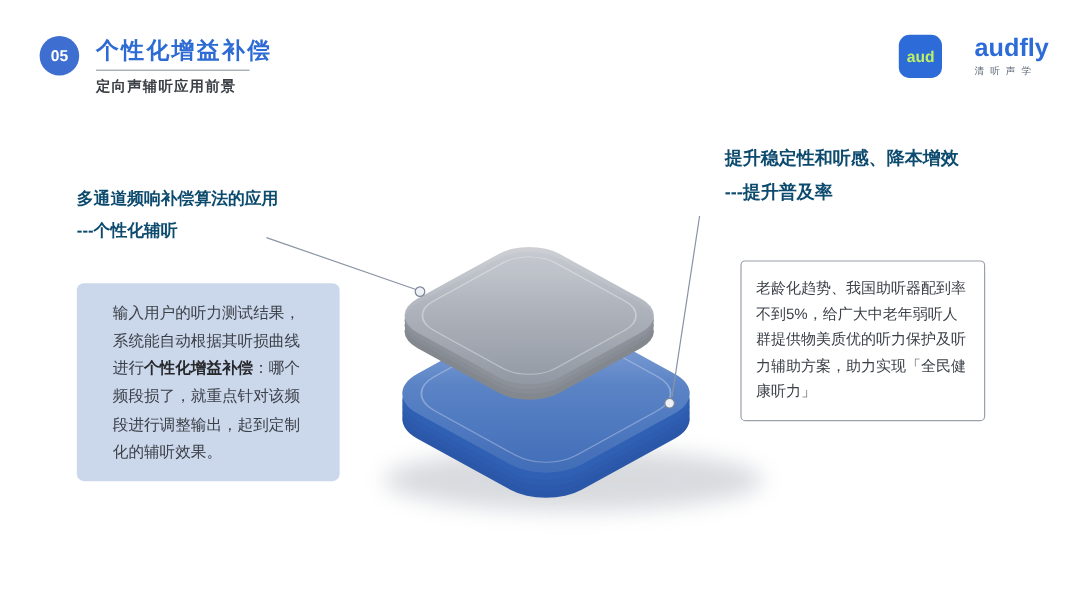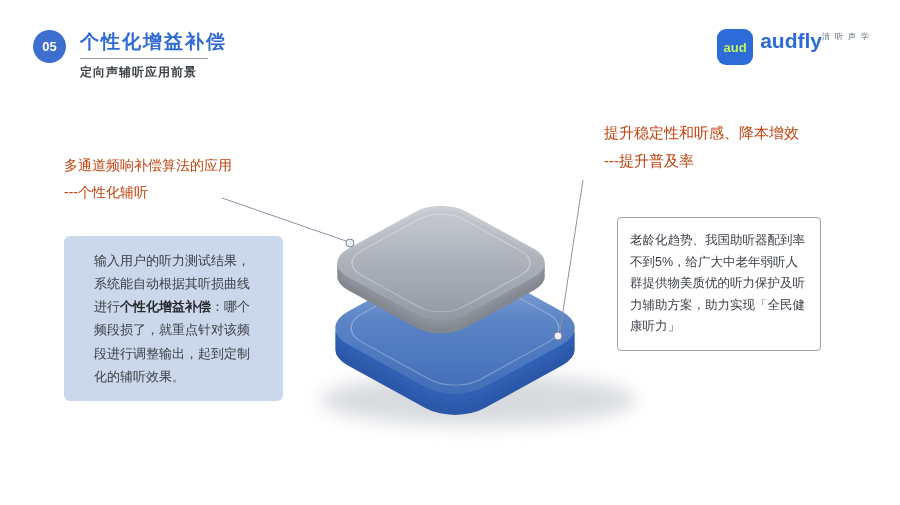--- a/index.html
+++ b/index.html
@@ -30,26 +30,26 @@
     font-size:12px; font-weight:bold; color:#3a3f46; letter-spacing:1px;
   }
 
   
   .logo { position:absolute; right:26px; top:29px; display:flex; align-items:flex-start; gap:7px; }
   .logo-mark {
     width:36px; height:36px; border-radius:9px; background:#2c6bd8;
     color:#bef264; display:flex; align-items:center; justify-content:center;
     font-weight:bold; font-size:13px;
   }
-  .logo-text { display:flex; flex-direction:row; }
+  .logo-text { display:flex; flex-direction:column;margin-left:20px; }
   .logo-name { font-size:21px; font-weight:bold; color:#2c6bd8; line-height:1.1; }
   .logo-tagline { font-size:8px; color:#5b6675; letter-spacing:5px; margin-top:2px; }
 
   
-  .callout-heading { position:absolute; color:#c2410c; font-weight:normal; }
+  .callout-heading { position:absolute; color:#0c4a6e; font-weight:bold; }
   .callout-heading .line { display:block; }
   .left-heading  { left:64px;  top:152px; font-size:14px; line-height:1.95; }
   .right-heading { left:604px; top:119px; font-size:15px; line-height:1.85; }
 
   
   .left-box {
     position:absolute; left:64px; top:236px; width:219px;
     background:#cbd7eb; border-radius:6px;
     padding:13px 30px; font-size:13px; line-height:1.78; color:#3c4048;
   }

